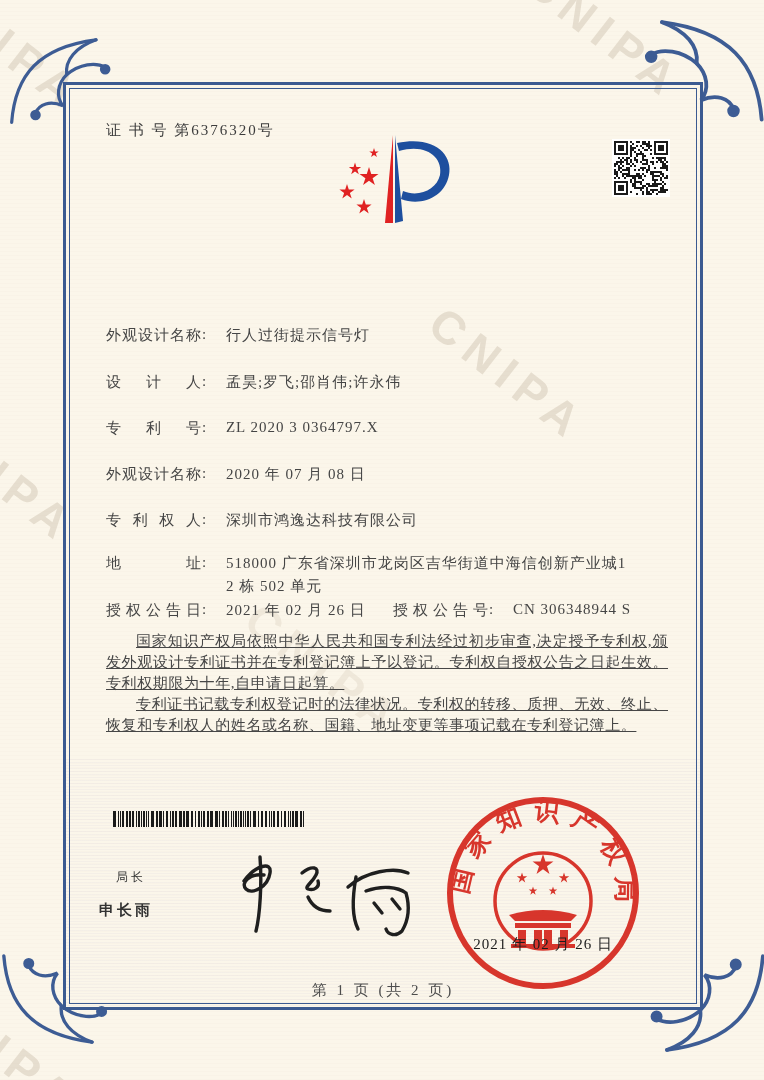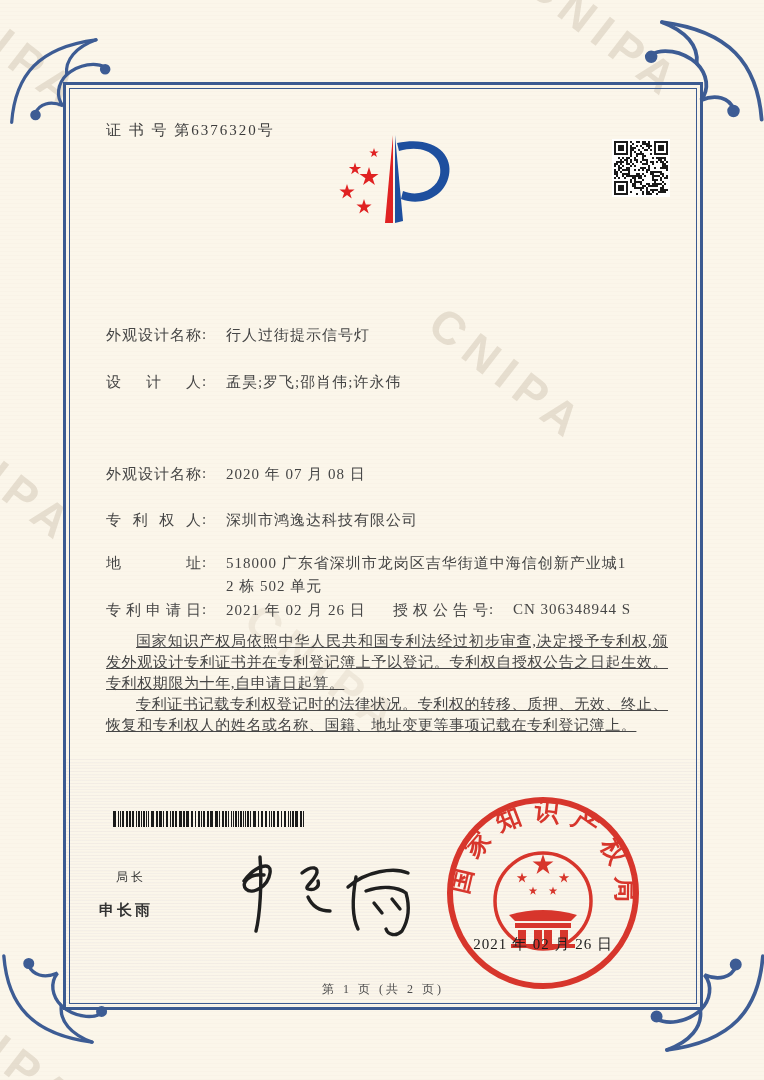--- a/index.html
+++ b/index.html
@@ -31,21 +31,21 @@
          letter-spacing:0.6px;color:#464646;text-align:justify;text-decoration:underline;}
   .paras p{margin:0;text-indent:2em;}
   .barcode{position:absolute;left:47px;top:726px;}
   .sigtitle{position:absolute;left:50px;top:784px;font-size:12px;letter-spacing:3px;color:#333;}
   .signame{position:absolute;left:33px;top:816px;font-size:15px;letter-spacing:3px;color:#333;font-weight:bold;}
   .sig{position:absolute;left:150px;top:758px;z-index:5;}
   .seal{position:absolute;left:377px;top:708px;z-index:4;opacity:0.93;}
   .sealdate{position:absolute;left:377px;top:850px;width:200px;text-align:center;
             font-size:15px;letter-spacing:1px;color:#1d1d1d;z-index:6;}
   .pageno{position:absolute;left:0;top:896px;width:100%;text-align:center;
-          font-size:12px;letter-spacing:3px;color:#4d4d4d;}
+          font-size:15px;letter-spacing:3px;color:#4d4d4d;}
   .contnote{position:absolute;left:0;top:1032px;width:100%;text-align:center;
             font-size:14.5px;letter-spacing:3px;color:#3a3a3a;z-index:2;}
 </style>
 </head>
 <body>
 
 <div class="page">
 
   <span class="wm" style="left:-52px;top:-34px;">CNIPA</span>
   <span class="wm" style="left:548px;top:-46px;">CNIPA</span>
@@ -380,37 +380,41 @@
 
 
     <div class="row" style="top:241px;">
       <span class="flabel">外观设计名称</span><span>:</span>
       <span class="fval">行人过街提示信号灯</span>
     </div>
     <div class="row" style="top:288px;">
       <span class="flabel">设计人</span><span>:</span>
       <span class="fval">孟昊;罗飞;邵肖伟;许永伟</span>
     </div>
+    <div class="row" style="top:334px;">
+      <span class="flabel">专利号</span><span>:</span>
+      <span class="fval">ZL 2020 3 0364797.X</span>
+    </div>
     <div class="row" style="top:380px;">
       <span class="flabel">外观设计名称</span><span>:</span>
       <span class="fval">2020 年 07 月 08 日</span>
     </div>
     <div class="row" style="top:426px;">
       <span class="flabel">专利权人</span><span>:</span>
       <span class="fval">深圳市鸿逸达科技有限公司</span>
     </div>
     <div class="row" style="top:469px;">
       <span class="flabel">地址</span><span>:</span>
       <span class="fval">
         <div>518000 广东省深圳市龙岗区吉华街道中海信创新产业城1</div>
         <div class="l2">2 栋 502 单元</div>
       </span>
     </div>
     <div class="row" style="top:516px;">
-      <span class="flabel">专利申请日</span><span>:</span>
+      <span class="flabel">授权公告日</span><span>:</span>
       <span class="fval">2021 年 02 月 26 日</span>
       <span class="g2">
         <span class="flabel">授权公告号</span><span>:</span>
         <span class="fval">CN 306348944 S</span>
       </span>
     </div>
 
     <div class="paras">
       <p>国家知识产权局依照中华人民共和国专利法经过初步审查,决定授予专利权,颁发外观设计专利证书并在专利登记簿上予以登记。专利权自授权公告之日起生效。专利权期限为十年,自申请日起算。</p>
       <p>专利证书记载专利权登记时的法律状况。专利权的转移、质押、无效、终止、恢复和专利权人的姓名或名称、国籍、地址变更等事项记载在专利登记簿上。</p>

